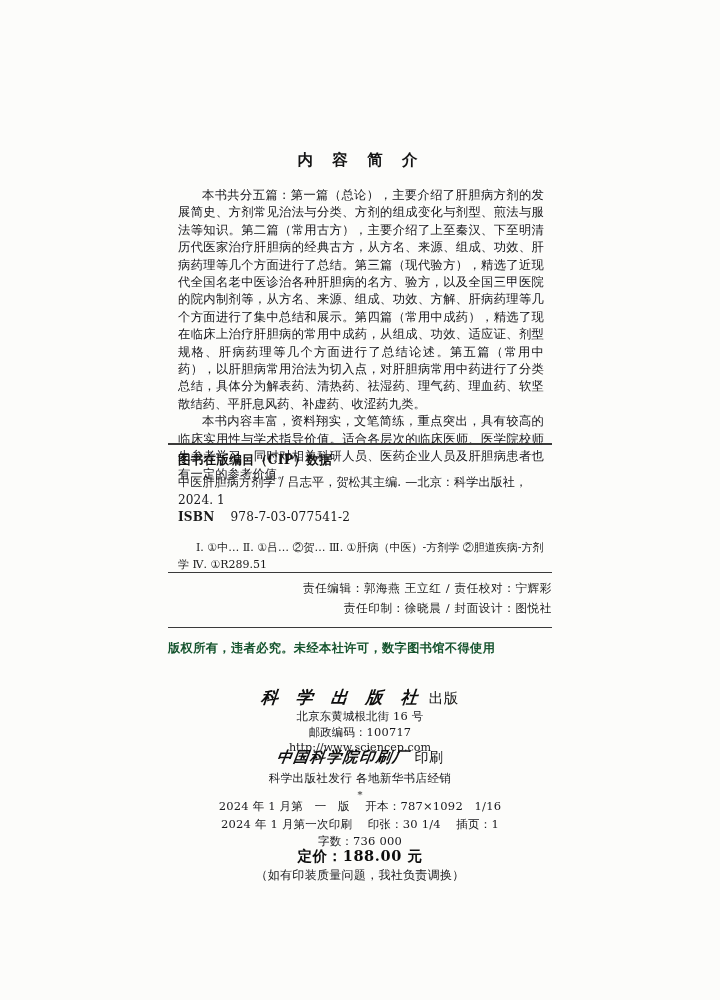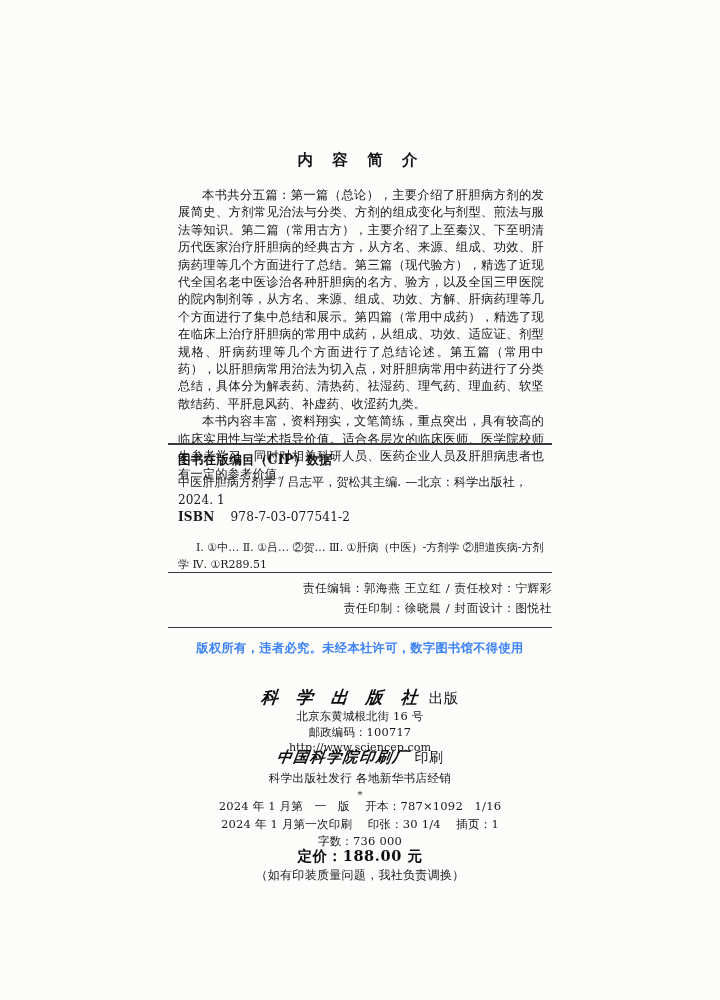--- a/index.html
+++ b/index.html
@@ -118,24 +118,24 @@
     font-family: "DejaVu Serif", "Liberation Serif", serif;
     letter-spacing: 0.6px;
   }
 
   
   .warning {
     position: absolute;
     left: 168px;
     top: 640px;
     width: 384px;
-    text-align: center;
+    text-align: left;
     font-size: 12.2px;
     font-weight: bold;
-    color: #3b82f6;
+    color: #14532d;
     letter-spacing: 0.4px;
   }
 
   
   .publisher {
     position: absolute;
     left: 160px;
     top: 686px;
     width: 400px;
     text-align: center;

